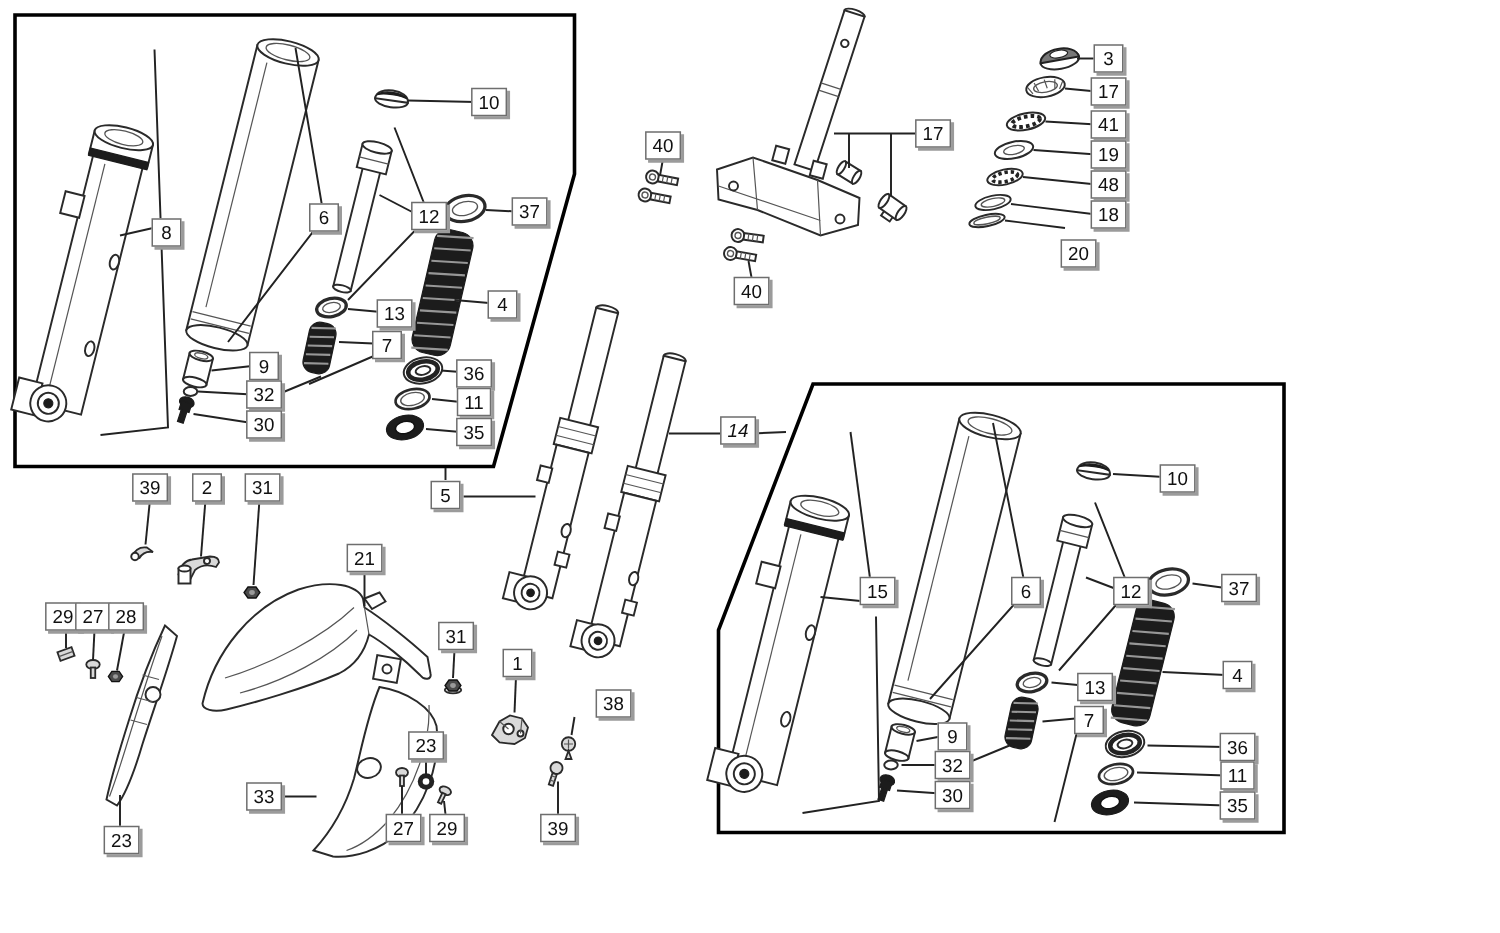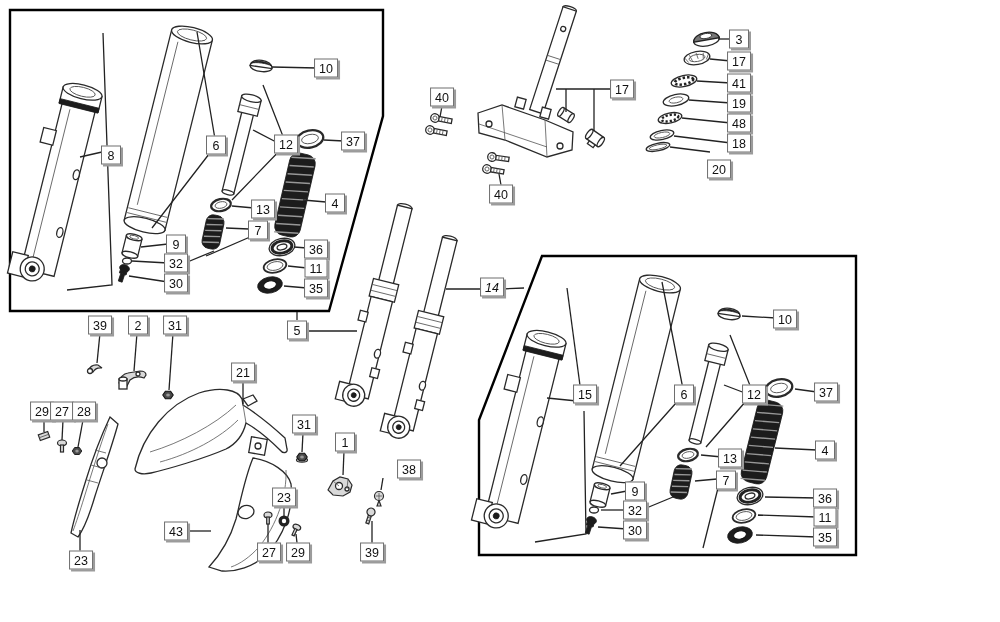--- a/index.html
+++ b/index.html
@@ -528,21 +528,21 @@
       <div class="callout" style="left: 825px; top: 537px;">35</div>
       <div class="callout" style="left: 100px; top: 325px;">39</div>
       <div class="callout" style="left: 138px; top: 325px;">2</div>
       <div class="callout" style="left: 175px; top: 325px;">31</div>
       <div class="callout" style="left: 243px; top: 372px;">21</div>
       <div class="callout" style="left: 42px; top: 411px;">29</div>
       <div class="callout" style="left: 62px; top: 411px;">27</div>
       <div class="callout" style="left: 84px; top: 411px;">28</div>
       <div class="callout" style="left: 304px; top: 424px;">31</div>
       <div class="callout" style="left: 81px; top: 560px;">23</div>
-      <div class="callout" style="left: 176px; top: 531px;">43</div>
+      <div class="callout" style="left: 176px; top: 531px;">33</div>
       <div class="callout" style="left: 284px; top: 497px;">23</div>
       <div class="callout" style="left: 269px; top: 552px;">27</div>
       <div class="callout" style="left: 298px; top: 552px;">29</div>
       <div class="callout" style="left: 345px; top: 442px;">1</div>
       <div class="callout" style="left: 383px; top: 469px; margin-left: 26px;">38</div>
       <div class="callout" style="left: 372px; top: 552px;">39</div>
     </div>
 </div>
 
 </body></html>

